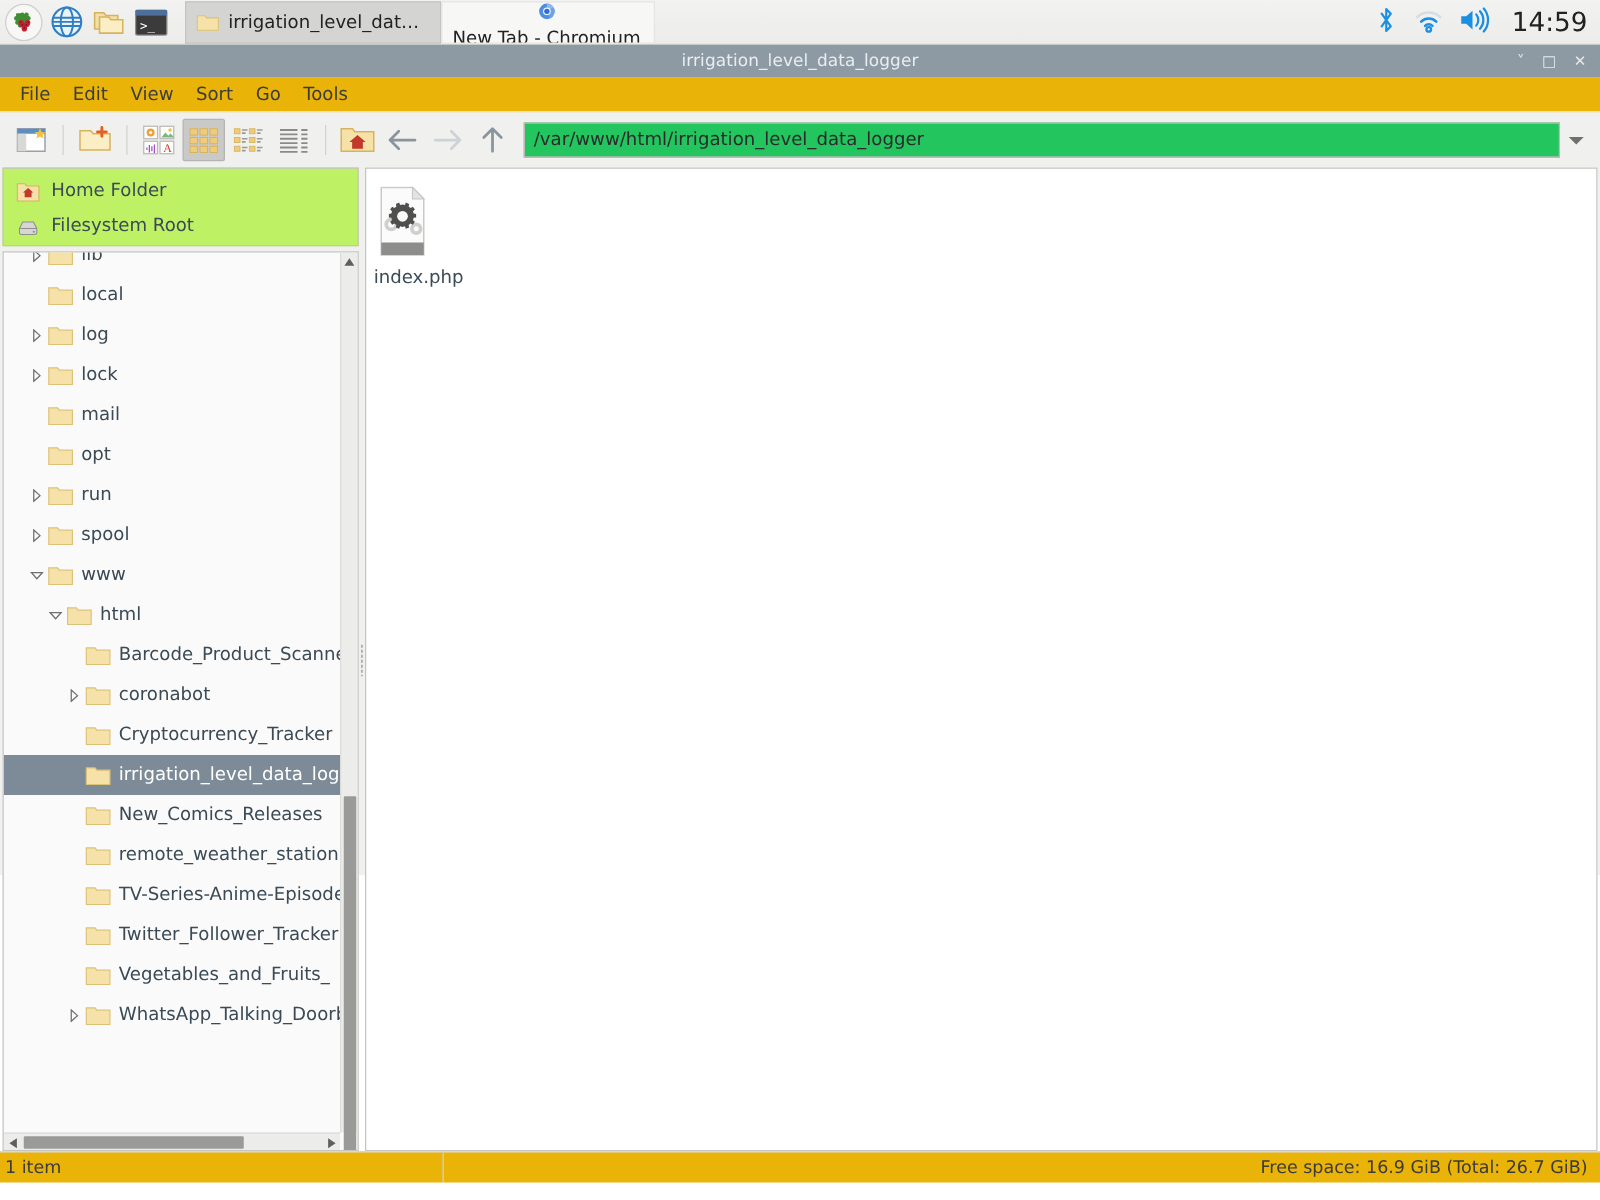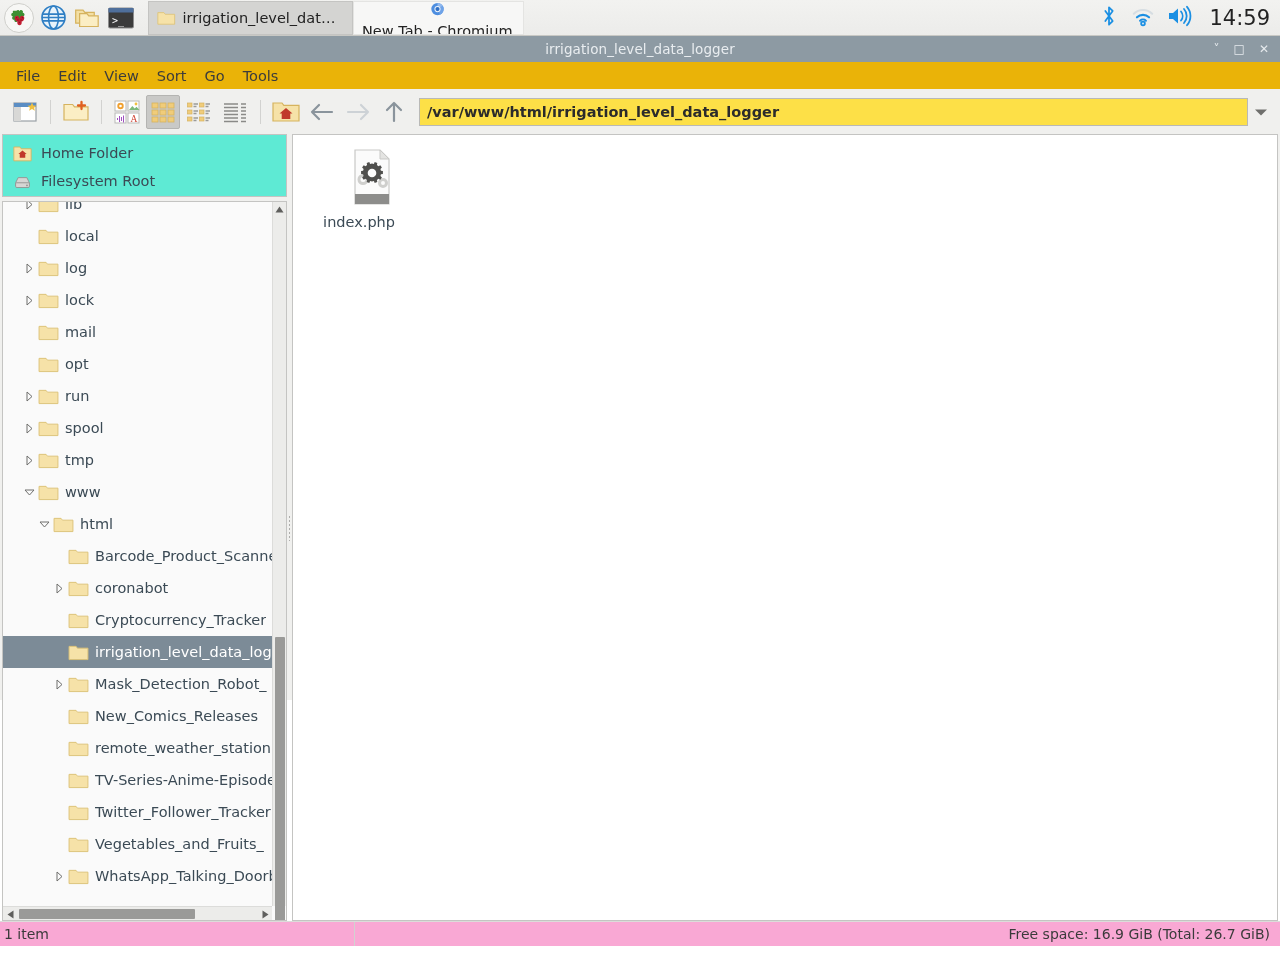--- a/index.html
+++ b/index.html
@@ -63,33 +63,33 @@
   
   #toolbar {
     height: 44px; background: #f0f0ee;
     display: flex; align-items: center; padding: 0 8px; gap: 2px;
   }
   .tbtn { width: 34px; height: 34px; display: flex; align-items: center; justify-content: center;
           border: 1px solid transparent; border-radius: 2px; cursor: pointer; }
   .tbtn.pressed { background: #c9c9c7; border-color: #b4b4b2; }
   .tsep { width: 1px; height: 24px; background: #d2d2d0; margin: 0 6px; }
   #pathbox {
-    flex: 1; height: 28px; background: #fde047; border: 1px solid #b9b9b7;
+    flex: 1; height: 28px; background: #22c55e; border: 1px solid #b9b9b7;
     display: flex; align-items: center; padding: 0 7px;
-    font-size: 14.5px; color: #2b2b2b; margin-left: 6px; font-weight: bold;
+    font-size: 14.5px; color: #2b2b2b; margin-left: 6px;
   }
   #pathdrop { width: 22px; display: flex; align-items: center; justify-content: center; cursor: pointer; }
 
   
   #body { display: flex; height: 787px; padding: 0 0 0 0; }
 
   #sidebar { width: 287px; display: flex; flex-direction: column; padding-left: 2px; }
 
   #places {
-    height: 63px; background: #5eead4; border: 1px solid #c4c4c2;
+    height: 63px; background: #bef264; border: 1px solid #c4c4c2;
     padding: 4px 0 0 0;
   }
   .place { height: 28px; display: flex; align-items: center; gap: 9px; padding-left: 10px; cursor: pointer; font-size: 14.5px; color: #3b4a55; }
 
   #treewrap {
     margin-top: 4px; flex: 1; background: #fafafa; border: 1px solid #c4c4c2;
     position: relative; overflow: hidden;
   }
   #tree { position: absolute; top: 0; left: 0; right: 14px; bottom: 14px; overflow: hidden; }
   .trow { height: 32px; display: flex; align-items: center; font-size: 14.5px; color: #3b4a55;
@@ -108,26 +108,26 @@
   .sb-arrow { display: flex; align-items: center; justify-content: center; cursor: pointer; }
   .vthumb { position: absolute; left: 2px; width: 10px; background: #9a9a98; border-radius: 1px; cursor: pointer; }
   .hthumb { position: absolute; top: 2px; height: 10px; background: #9a9a98; border-radius: 1px; cursor: pointer; }
 
   #splitter { width: 5px; display: flex; align-items: center; justify-content: center; cursor: col-resize; }
   .grip { width: 3px; height: 26px;
           background-image: radial-gradient(#aeaeac 40%, transparent 41%);
           background-size: 3px 4px; }
 
   #filepane { flex: 1; margin-right: 2px; background: #ffffff; border: 1px solid #c4c4c2; padding: 8px 4px; }
-  .fileitem { width: 100px; display: inline-flex; flex-direction: column; align-items: flex-end;
+  .fileitem { width: 100px; display: inline-flex; flex-direction: column; align-items: flex-start;
               gap: 5px; padding: 6px 2px; cursor: pointer; }
   .fname { font-size: 14.5px; color: #3b4a55; text-align: center; }
 
   
-  #statusbar { height: 25px; background: #f9a8d4; display: flex; align-items: center;
+  #statusbar { height: 25px; background: #eab308; display: flex; align-items: center;
                font-size: 14px; color: #3b3b3b; border-top: 1px solid #dcdcda; }
   #status-left { width: 355px; padding-left: 4px; border-right: 1px solid #d2d2d0; height: 100%;
                  display: flex; align-items: center; }
   #status-right { flex: 1; display: flex; align-items: center; justify-content: flex-end; padding-right: 10px; }
 </style>
 </head>
 <body>
 
 <div id="taskbar">
 
@@ -463,109 +463,83 @@
               </span>
               <span class="fold">
                 <svg width="21" height="17" viewBox="0 0 22 18">
                   <path d="M1 2.5h7.4l1.5 1.9H21V16.5H1z" fill="#f6e2a8" stroke="#dcc277" stroke-width="1"></path>
                 </svg>
               </span>
               <span class="tlabel">spool</span>
             </div>
             <div class="trow" style="padding-left: 18px;">
               <span class="arrow">
+                <svg width="11" height="9" viewBox="0 0 11 9">
+                  <path d="M1 2h9l-4.5 5z" fill="none" stroke="#6f6f6d" stroke-width="1"></path>
+                </svg>
+              </span>
+              <span class="fold">
+                <svg width="21" height="17" viewBox="0 0 22 18">
+                  <path d="M1 2.5h7.4l1.5 1.9H21V16.5H1z" fill="#f6e2a8" stroke="#dcc277" stroke-width="1"></path>
+                </svg>
+              </span>
+              <span class="tlabel">www</span>
+            </div>
+            <div class="trow" style="padding-left: 33px;">
+              <span class="arrow">
+                <svg width="11" height="9" viewBox="0 0 11 9">
+                  <path d="M1 2h9l-4.5 5z" fill="none" stroke="#6f6f6d" stroke-width="1"></path>
+                </svg>
+              </span>
+              <span class="fold">
+                <svg width="21" height="17" viewBox="0 0 22 18">
+                  <path d="M1 2.5h7.4l1.5 1.9H21V16.5H1z" fill="#f6e2a8" stroke="#dcc277" stroke-width="1"></path>
+                </svg>
+              </span>
+              <span class="tlabel">html</span>
+            </div>
+            <div class="trow" style="padding-left: 48px;">
+              <span class="arrow"></span>
+              <span class="fold">
+                <svg width="21" height="17" viewBox="0 0 22 18">
+                  <path d="M1 2.5h7.4l1.5 1.9H21V16.5H1z" fill="#f6e2a8" stroke="#dcc277" stroke-width="1"></path>
+                </svg>
+              </span>
+              <span class="tlabel">Barcode_Product_Scanner</span>
+            </div>
+            <div class="trow" style="padding-left: 48px;">
+              <span class="arrow">
                 <svg width="9" height="11" viewBox="0 0 9 11">
                   <path d="M2 1l5 4.5L2 10z" fill="none" stroke="#6f6f6d" stroke-width="1"></path>
                 </svg>
               </span>
               <span class="fold">
                 <svg width="21" height="17" viewBox="0 0 22 18">
                   <path d="M1 2.5h7.4l1.5 1.9H21V16.5H1z" fill="#f6e2a8" stroke="#dcc277" stroke-width="1"></path>
                 </svg>
               </span>
-              <span class="tlabel">tmp</span>
-            </div>
-            <div class="trow" style="padding-left: 18px;">
-              <span class="arrow">
-                <svg width="11" height="9" viewBox="0 0 11 9">
-                  <path d="M1 2h9l-4.5 5z" fill="none" stroke="#6f6f6d" stroke-width="1"></path>
-                </svg>
-              </span>
-              <span class="fold">
-                <svg width="21" height="17" viewBox="0 0 22 18">
-                  <path d="M1 2.5h7.4l1.5 1.9H21V16.5H1z" fill="#f6e2a8" stroke="#dcc277" stroke-width="1"></path>
-                </svg>
-              </span>
-              <span class="tlabel">www</span>
-            </div>
-            <div class="trow" style="padding-left: 33px;">
-              <span class="arrow">
-                <svg width="11" height="9" viewBox="0 0 11 9">
-                  <path d="M1 2h9l-4.5 5z" fill="none" stroke="#6f6f6d" stroke-width="1"></path>
-                </svg>
-              </span>
-              <span class="fold">
-                <svg width="21" height="17" viewBox="0 0 22 18">
-                  <path d="M1 2.5h7.4l1.5 1.9H21V16.5H1z" fill="#f6e2a8" stroke="#dcc277" stroke-width="1"></path>
-                </svg>
-              </span>
-              <span class="tlabel">html</span>
-            </div>
-            <div class="trow" style="padding-left: 48px;">
-              <span class="arrow"></span>
-              <span class="fold">
-                <svg width="21" height="17" viewBox="0 0 22 18">
-                  <path d="M1 2.5h7.4l1.5 1.9H21V16.5H1z" fill="#f6e2a8" stroke="#dcc277" stroke-width="1"></path>
-                </svg>
-              </span>
-              <span class="tlabel">Barcode_Product_Scanner</span>
-            </div>
-            <div class="trow" style="padding-left: 48px;">
-              <span class="arrow">
-                <svg width="9" height="11" viewBox="0 0 9 11">
-                  <path d="M2 1l5 4.5L2 10z" fill="none" stroke="#6f6f6d" stroke-width="1"></path>
-                </svg>
-              </span>
-              <span class="fold">
-                <svg width="21" height="17" viewBox="0 0 22 18">
-                  <path d="M1 2.5h7.4l1.5 1.9H21V16.5H1z" fill="#f6e2a8" stroke="#dcc277" stroke-width="1"></path>
-                </svg>
-              </span>
               <span class="tlabel">coronabot</span>
             </div>
             <div class="trow" style="padding-left: 48px;">
               <span class="arrow"></span>
               <span class="fold">
                 <svg width="21" height="17" viewBox="0 0 22 18">
                   <path d="M1 2.5h7.4l1.5 1.9H21V16.5H1z" fill="#f6e2a8" stroke="#dcc277" stroke-width="1"></path>
                 </svg>
               </span>
               <span class="tlabel">Cryptocurrency_Tracker</span>
             </div>
             <div class="trow sel" style="padding-left: 48px;">
               <span class="arrow"></span>
               <span class="fold">
                 <svg width="21" height="17" viewBox="0 0 22 18">
                   <path d="M1 2.5h7.4l1.5 1.9H21V16.5H1z" fill="#f6e2a8" stroke="#dcc277" stroke-width="1"></path>
                 </svg>
               </span>
               <span class="tlabel">irrigation_level_data_logger</span>
-            </div>
-            <div class="trow" style="padding-left: 48px;">
-              <span class="arrow">
-                <svg width="9" height="11" viewBox="0 0 9 11">
-                  <path d="M2 1l5 4.5L2 10z" fill="none" stroke="#6f6f6d" stroke-width="1"></path>
-                </svg>
-              </span>
-              <span class="fold">
-                <svg width="21" height="17" viewBox="0 0 22 18">
-                  <path d="M1 2.5h7.4l1.5 1.9H21V16.5H1z" fill="#f6e2a8" stroke="#dcc277" stroke-width="1"></path>
-                </svg>
-              </span>
-              <span class="tlabel">Mask_Detection_Robot_</span>
             </div>
             <div class="trow" style="padding-left: 48px;">
               <span class="arrow"></span>
               <span class="fold">
                 <svg width="21" height="17" viewBox="0 0 22 18">
                   <path d="M1 2.5h7.4l1.5 1.9H21V16.5H1z" fill="#f6e2a8" stroke="#dcc277" stroke-width="1"></path>
                 </svg>
               </span>
               <span class="tlabel">New_Comics_Releases</span>
             </div>

